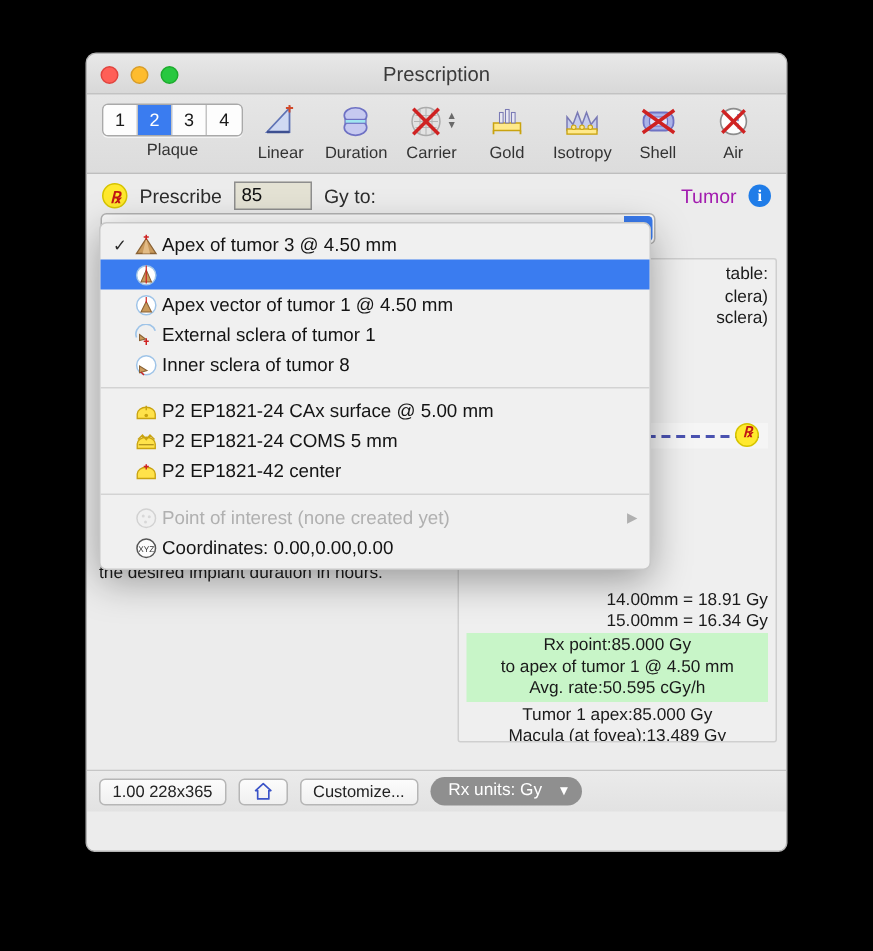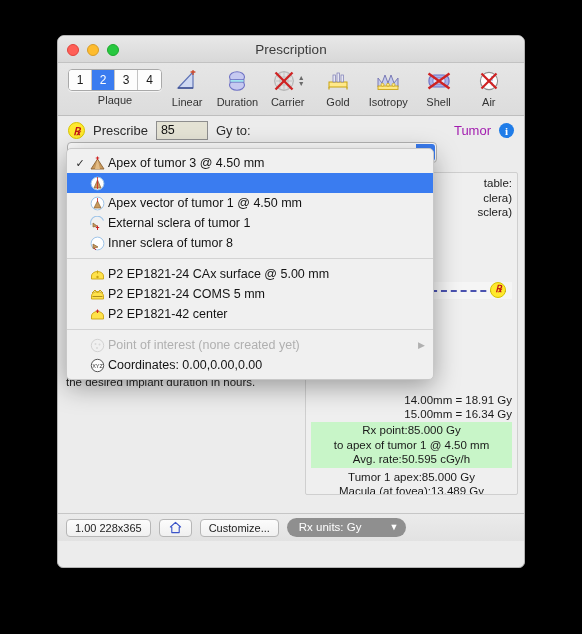--- a/index.html
+++ b/index.html
@@ -211,21 +211,21 @@
   }
   .bbtn {
     height: 18px; border: 1px solid #b6b6b6; border-radius: 4px;
     background: linear-gradient(#fcfcfc,#f0f0f0);
     font-size: 11px; color: #222; padding: 0 8px; line-height: 16px;
   }
   .bbtn.icononly { padding: 0 9px; }
   .rxunits {
     height: 19px; border-radius: 10px; background: #8f8f8f;
     color: #fff; font-size: 11.5px; padding: 0 8px 0 12px;
-    display:flex; align-items:center; gap: 28px; line-height: 19px;
+    display:flex; align-items:center; gap: 10px; line-height: 19px;
   }
   .rxunits .caret { font-size: 9px; }
 
   
   .menu {
     position: absolute; left: 66px; top: 148px;
     width: 368px; background: #f0f0f0;
     border: 1px solid #c8c8c8; border-radius: 5px;
     box-shadow: 0 7px 26px rgba(0,0,0,0.35);
     padding: 4px 0 4px 0;

